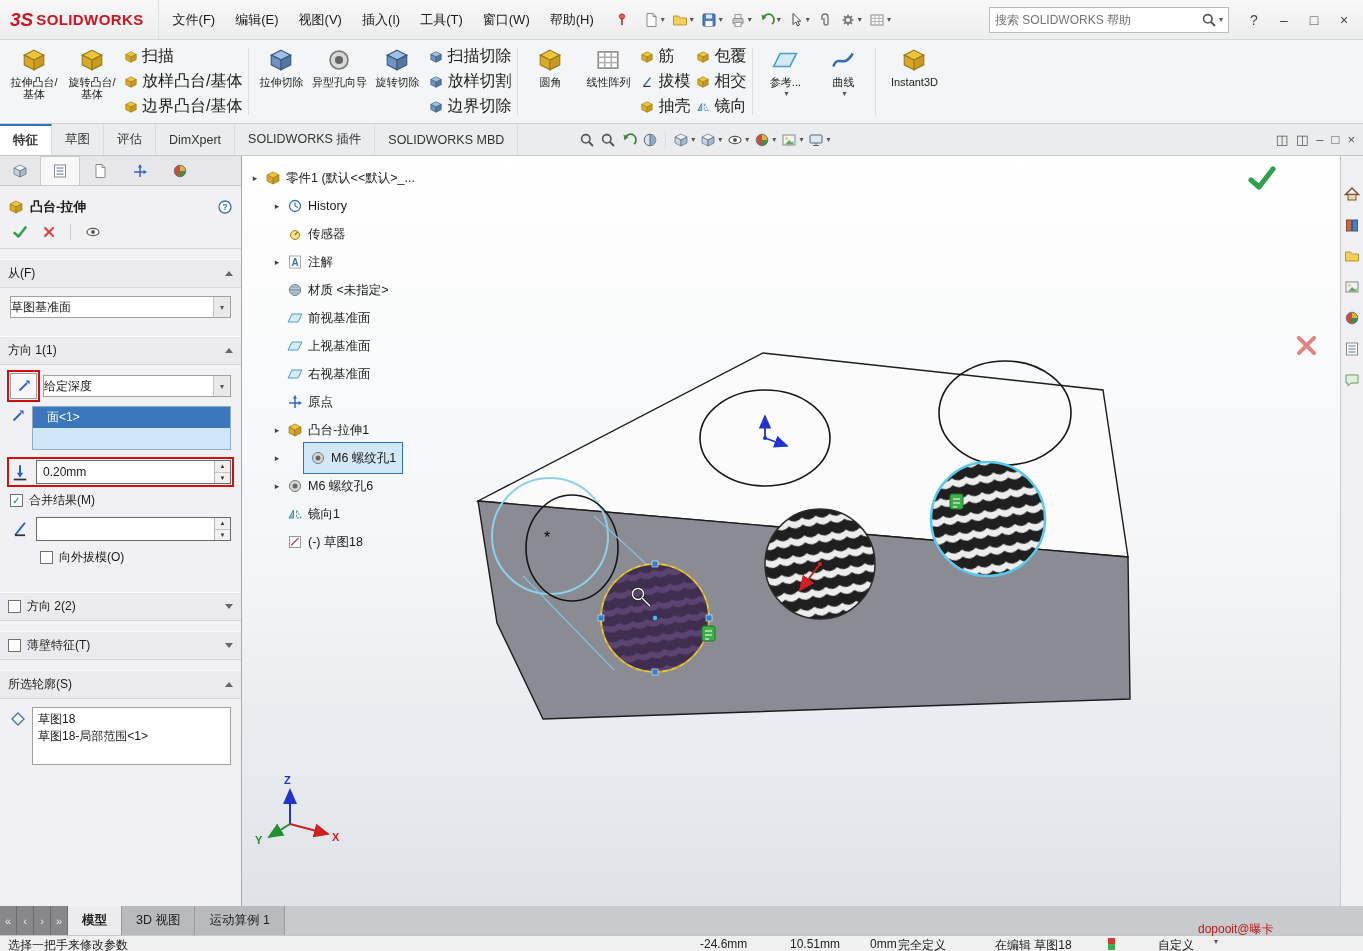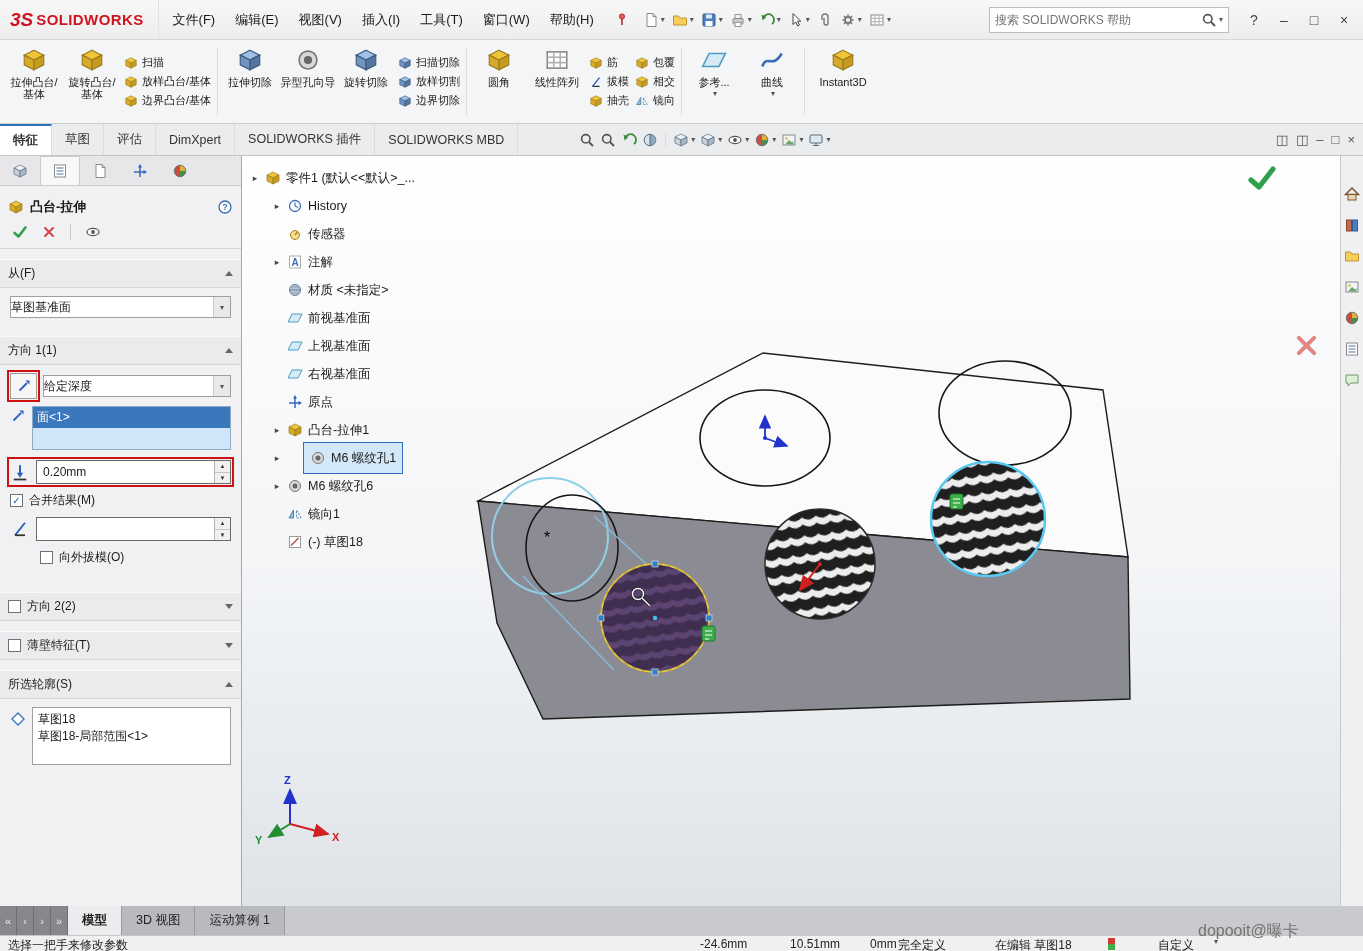--- a/index.html
+++ b/index.html
@@ -20,21 +20,21 @@
 .searchbox{display:flex;align-items:center;width:240px;height:26px;background:#fff;border:1px solid #bcbcbc;margin-left:auto;padding:0 5px}
 .searchbox input{border:none;outline:none;flex:1;font-size:12px;font-family:inherit;color:#444;min-width:0}
 .winbtns{display:flex;align-items:center;margin-left:10px}
 .wbtn{width:30px;height:26px;display:flex;align-items:center;justify-content:center;font-size:14px;color:#444}
 
 .ribbon{height:84px;background:#f4f5f6;border-bottom:1px solid #cfcfcf;display:flex;align-items:stretch;padding:2px 2px 2px 5px}
 .rsep{width:1px;background:#dcdcdd;margin:6px 3px}
 .rbig{width:58px;display:flex;flex-direction:column;align-items:center;padding-top:5px;font-size:11px;line-height:12px;text-align:center;color:#222}
 .rbig svg{margin-bottom:3px}
 .rcol{display:flex;flex-direction:column;justify-content:center;gap:4px;padding:0 3px}
-.rsmall{display:flex;align-items:center;gap:4px;font-size:11px;white-space:nowrap;color:#222}
+.rsmall{display:flex;align-items:center;gap:4px;font-size:16px;white-space:nowrap;color:#222}
 
 .cmdrow{height:32px;background:#ebeced;display:flex;align-items:stretch;border-bottom:1px solid #c6c6c8}
 .ctab{padding:0 13px;display:flex;align-items:center;font-size:12.5px;color:#333;border-right:1px solid #dcdcdc}
 .ctab.active{background:#fff;font-weight:bold;border-top:2px solid #2f72b8}
 .hud{display:flex;align-items:center;gap:3px;margin-left:60px}
 .hbtn{display:flex;align-items:center;padding:2px 1px}
 .docbtns{margin-left:auto;display:flex;align-items:center;gap:8px;padding-right:8px;color:#555;font-size:13px}
 
 .main{display:flex;height:750px;overflow:hidden}
 .pm{width:242px;background:#f1f1f3;border-right:1px solid #a9a9ad;display:flex;flex-direction:column;font-size:12px;overflow:hidden}
@@ -51,21 +51,21 @@
 .chev{margin-left:auto;width:0;height:0;border-left:4px solid transparent;border-right:4px solid transparent}
 .chev.up{border-bottom:5px solid #666}
 .chev.down{border-top:5px solid #666}
 .sect-b{padding:8px 10px}
 .combo{height:22px;background:#fff;border:1px solid #a0a0a0;display:flex;align-items:center;flex:1}
 .combo .cbtn{margin-left:auto;width:17px;align-self:stretch;background:#e9e9ea;border-left:1px solid #c9c9c9;display:flex;align-items:center;justify-content:center}
 .row{display:flex;align-items:center;gap:6px}
 .sqbtn{width:27px;height:26px;background:#f6f6f7;border:1px solid #9d9da0;display:flex;align-items:center;justify-content:center}
 .red-outline{outline:2px solid #cf1010;outline-offset:1px}
 .sel-box{background:#cfe6f8;border:1px solid #8cacc6;height:44px;flex:1}
-.sel-row{background:#3a77bc;color:#fff;padding:0 4px;height:21px;display:flex;align-items:center}
+.sel-row{background:#3a77bc;color:#fff;padding:0 14px;height:21px;display:flex;align-items:center}
 .spin{flex:1;height:24px;background:#fff;border:1px solid #6a6a6e;display:flex;align-items:stretch}
 .spin .val{flex:1;display:flex;align-items:center;padding-left:6px}
 .sb{width:16px;border-left:1px solid #b5b5b8;display:flex;flex-direction:column}
 .sb .sbb{flex:1;display:flex;align-items:center;justify-content:center;font-size:6px;color:#333;background:#f0f0f1}
 .sb .sbb:first-child{border-bottom:1px solid #c5c5c8}
 .chk{width:13px;height:13px;border:1px solid #707074;background:#fff;display:inline-flex;align-items:center;justify-content:center;font-size:10px;color:#1b5faa;font-weight:bold;flex:none}
 .chkrow{display:flex;align-items:center;gap:6px;margin:8px 10px}
 .listbox{flex:1;background:#fff;border:1px solid #a0a0a0;min-height:58px;padding:3px 5px;line-height:17px}
 
 .viewport{flex:1;position:relative;background:linear-gradient(180deg,#ffffff 0%,#f3f5f7 55%,#dfe3e8 100%);overflow:hidden}
@@ -81,21 +81,21 @@
 
 .bottomtabs{height:29px;background:#c9cacd;display:flex;align-items:stretch}
 .tabnav{display:flex;align-items:stretch}
 .navbtn{width:17px;display:flex;align-items:center;justify-content:center;background:#88888c;color:#ececec;border-right:1px solid #6e6e72;font-size:11px}
 .btab{padding:0 14px;display:flex;align-items:center;font-size:12.5px;background:#b9babd;border-right:1px solid #9a9a9e;color:#222}
 .btab.active{background:#ececee;font-weight:bold}
 .statusbar{height:17px;background:#f0f0f1;border-top:1px solid #c6c6c9;position:relative;font-size:12px;color:#222}
 .statusbar span{position:absolute;top:1px;white-space:nowrap}
 .slight{position:absolute;left:1108px;top:2px;width:7px}
 .slight div{width:7px;height:6px}
-.watermark{position:absolute;left:1198px;top:921px;font-size:16px;color:#737373;z-index:50}
+.watermark{position:absolute;left:1198px;top:921px;font-size:12px;color:#b91c1c;z-index:50}
 </style>
 </head>
 <body>
 
 <svg width="0" height="0" style="position:absolute">
 <defs>
 <symbol id="s-part" viewBox="0 0 16 16">
         <polygon points="8,2 14,5 8,8 2,5" fill="#f0c53a" stroke="#9a7d1c" stroke-width=".7"></polygon>
         <polygon points="2,5 8,8 8,14 2,11" fill="#d9a92a" stroke="#9a7d1c" stroke-width=".7"></polygon>
         <polygon points="14,5 8,8 8,14 14,11" fill="#c79a20" stroke="#9a7d1c" stroke-width=".7"></polygon>

